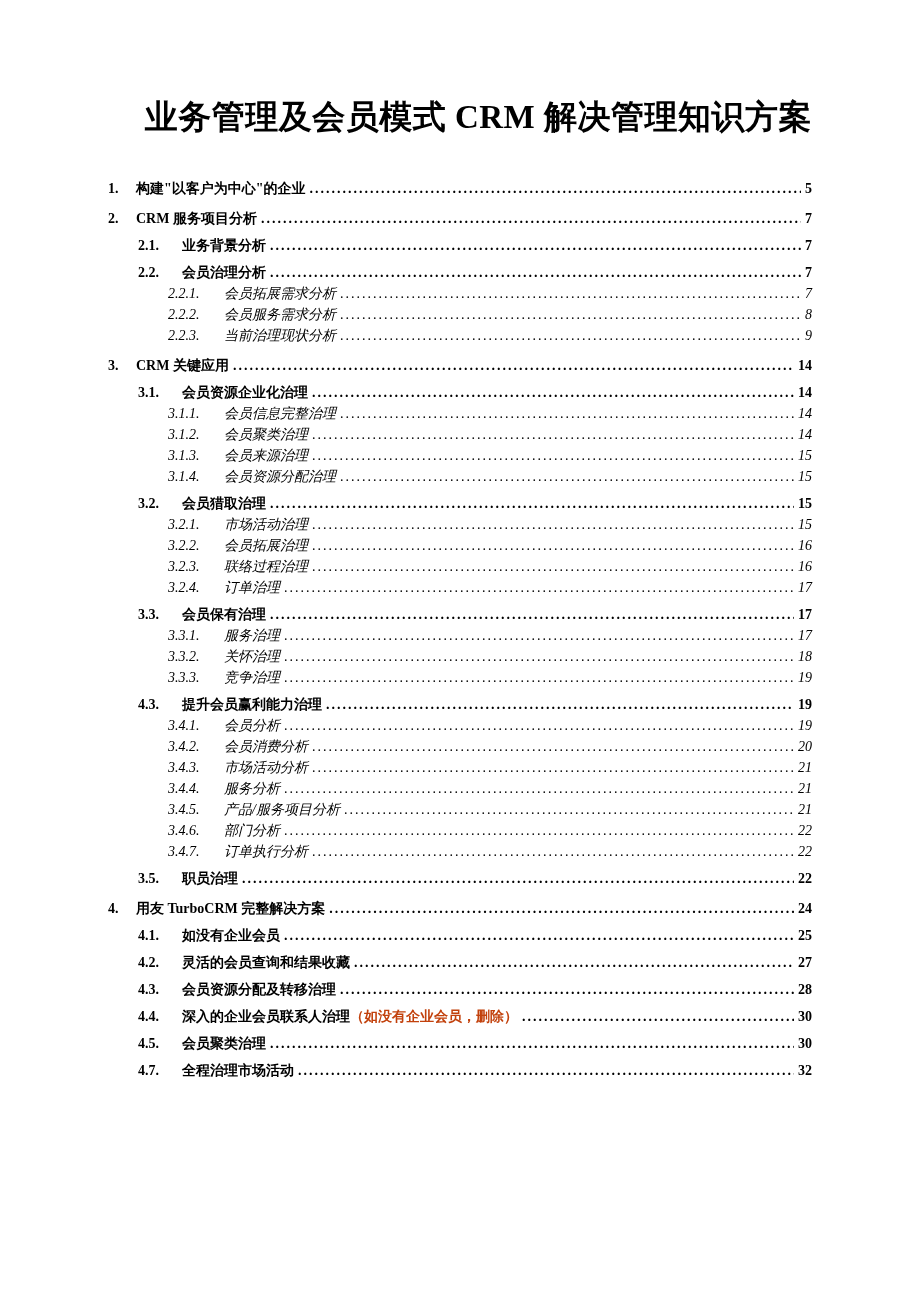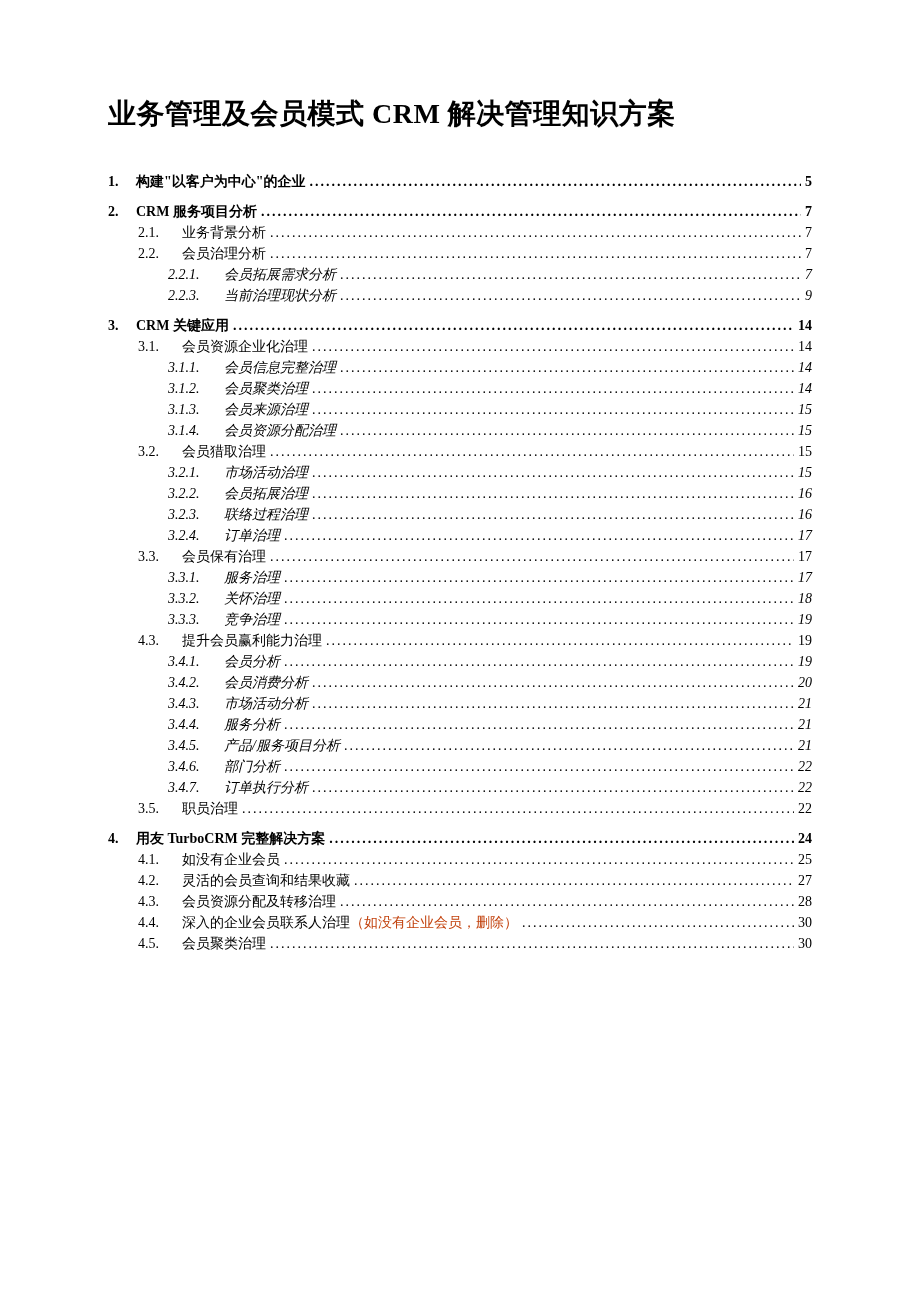--- a/index.html
+++ b/index.html
@@ -5,22 +5,22 @@
     * { box-sizing: border-box; margin: 0; padding: 0; }
     body {
       width: 920px;
       height: 1302px;
       background: #ffffff;
       font-family: "SimSun", "宋体", serif;
       color: #000;
       padding: 95px 108px 0 108px;
     }
     .doc-title {
-      text-align: left;
-      font-size: 28px;
+      text-align: right;
+      font-size: 33px;
       font-weight: bold;
       font-family: "SimSun", "宋体", serif;
       margin-bottom: 42px;
       letter-spacing: 0.5px;
     }
     .toc { font-size: 14px; }
     .toc-entry {
       display: flex;
       align-items: baseline;
       white-space: nowrap;
@@ -48,22 +48,23 @@
     }
     
     .lvl1 {
       font-weight: bold;
       margin-top: 16px;
       margin-bottom: 6px;
     }
     .lvl1 .toc-num { min-width: 28px; }
     .lvl2 {
       margin-left: 30px;
-      margin-top: 7px;
+      margin-top: 13px;
       margin-bottom: 7px;
+      font-weight: bold;
     }
     .lvl2 .toc-num { min-width: 44px; }
     .lvl3 {
       margin-left: 60px;
       margin-top: 7px;
       margin-bottom: 7px;
       font-style: italic;
     }
     .lvl3 .toc-num { min-width: 56px; font-style: italic; }
     .lvl3 .toc-text { font-style: italic; }
@@ -101,20 +102,26 @@
       <span class="toc-leader"></span>
       <span class="toc-page">7</span>
     </div>
     <div class="toc-entry lvl3">
       <span class="toc-num">2.2.1.</span>
       <span class="toc-text">会员拓展需求分析</span>
       <span class="toc-leader"></span>
       <span class="toc-page">7</span>
     </div>
     <div class="toc-entry lvl3">
+      <span class="toc-num">2.2.2.</span>
+      <span class="toc-text">会员服务需求分析</span>
+      <span class="toc-leader"></span>
+      <span class="toc-page">8</span>
+    </div>
+    <div class="toc-entry lvl3">
       <span class="toc-num">2.2.3.</span>
       <span class="toc-text">当前治理现状分析</span>
       <span class="toc-leader"></span>
       <span class="toc-page">9</span>
     </div>
     <div class="toc-entry lvl1">
       <span class="toc-num">3.</span>
       <span class="toc-text">CRM 关键应用</span>
       <span class="toc-leader"></span>
       <span class="toc-page">14</span>
@@ -287,13 +294,19 @@
       <span class="toc-text highlight">（如没有企业会员，删除）</span>
       <span class="toc-leader"></span>
       <span class="toc-page">30</span>
     </div>
     <div class="toc-entry lvl2">
       <span class="toc-num">4.5.</span>
       <span class="toc-text">会员聚类治理</span>
       <span class="toc-leader"></span>
       <span class="toc-page">30</span>
     </div>
+    <div class="toc-entry lvl2">
+      <span class="toc-num">4.7.</span>
+      <span class="toc-text">全程治理市场活动</span>
+      <span class="toc-leader"></span>
+      <span class="toc-page">32</span>
+    </div>
   </div>
 
 </body></html>

